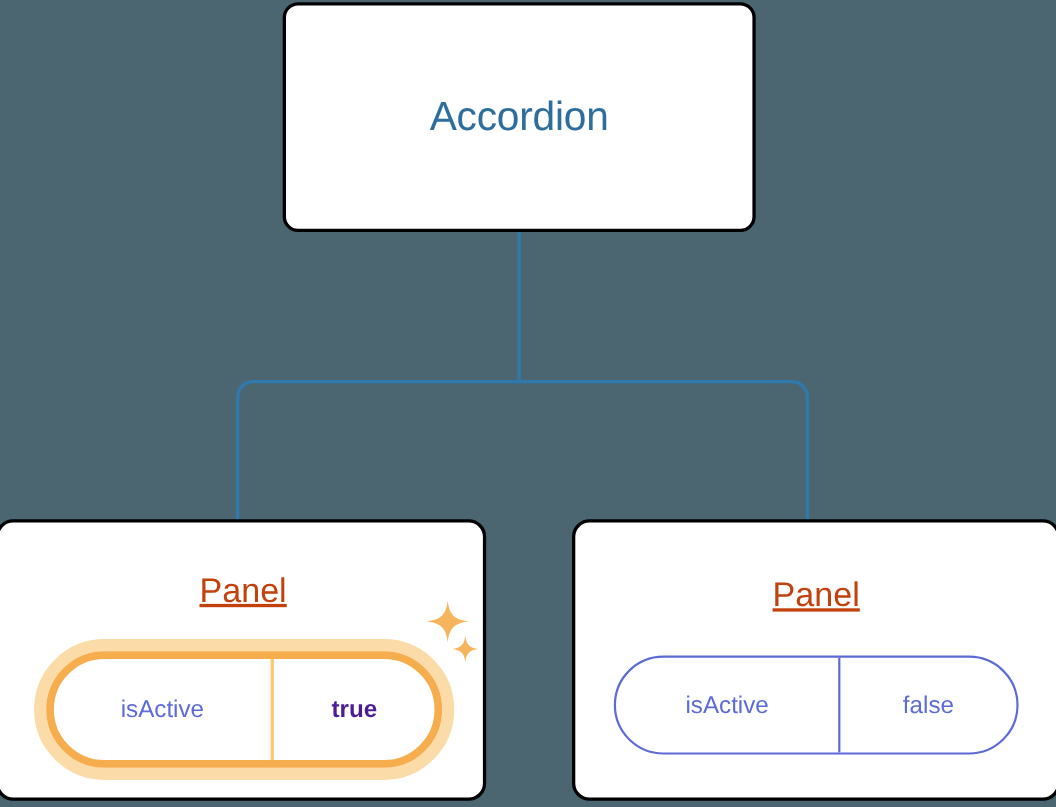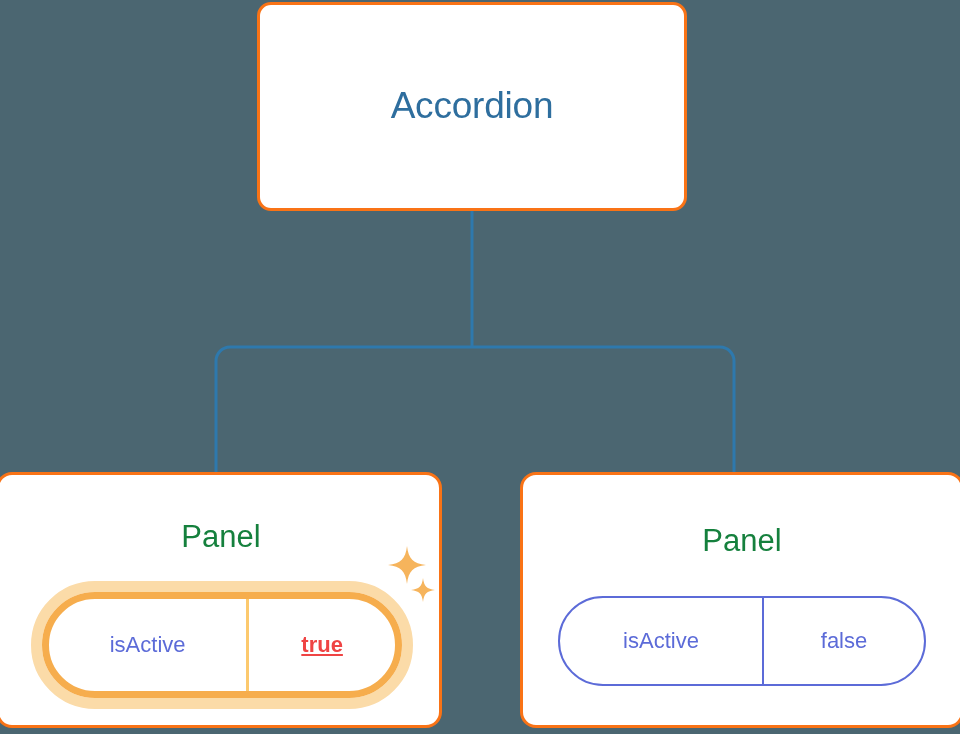--- a/index.html
+++ b/index.html
@@ -31,21 +31,21 @@
     top: 0;
     width: 960px;
     height: 734px;
     pointer-events: none;
   }
 
   
   .node {
     position: absolute;
     background: #ffffff;
-    border: 3px solid #f97316;
+    border: 3px solid #000000;
     box-sizing: border-box;
     border-radius: 14px;
   }
 
   .node-root {
     left: 257px;
     top: 2px;
     width: 430px;
     height: 209px;
     display: flex;
@@ -76,23 +76,24 @@
   .node-panel-right {
     left: 520px;
     width: 444px;
   }
 
   .panel-title {
     position: absolute;
     left: 0;
     right: 0;
     text-align: center;
-    color: #15803d;
+    color: #c2410c;
     font-size: 31px;
     white-space: nowrap;
+    text-decoration: underline;
   }
 
   .panel-title-left  { top: 44px; padding-left: 4px; }
   .panel-title-right { top: 48px; }
 
   
   .pill {
     position: absolute;
     display: flex;
     align-items: stretch;
@@ -147,21 +148,21 @@
     height: calc(100% - 22px);
     box-sizing: border-box;
     border: 7px solid #f6ad4d;
     border-radius: 53px;
     background: #ffffff;
     display: flex;
     align-items: stretch;
   }
 
   .pill-highlight .pill-key { color: #5c6bd8; }
-  .pill-highlight .pill-val { color: #ef4444; font-weight: bold; text-decoration: underline; }
+  .pill-highlight .pill-val { color: #4c1d95; font-weight: bold; }
   .pill-highlight .pill-divider { background: #fcc96e; width: 3px; }
 
   .pill-key, .pill-val {
     display: flex;
     align-items: center;
     justify-content: center;
     font-size: 22px;
     white-space: nowrap;
     box-sizing: border-box;
   }

